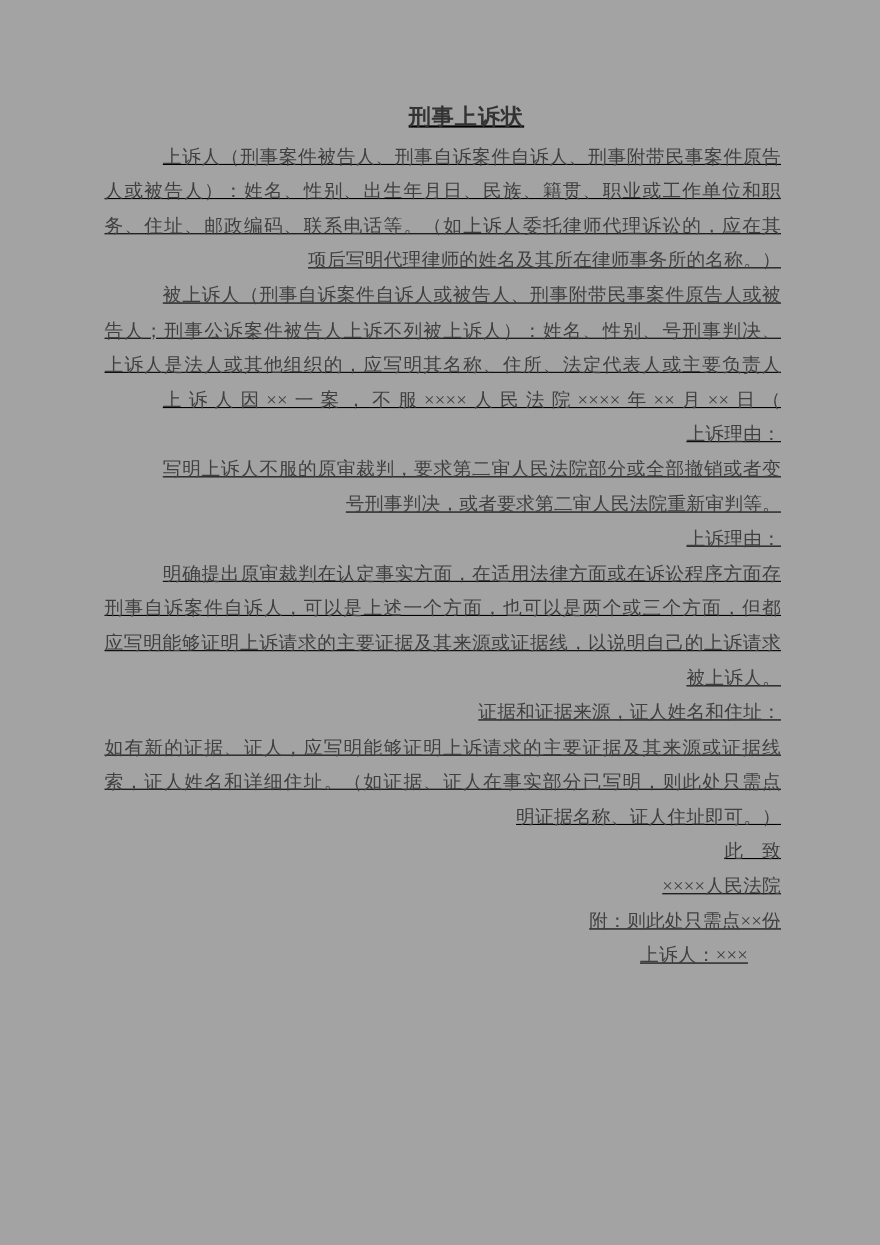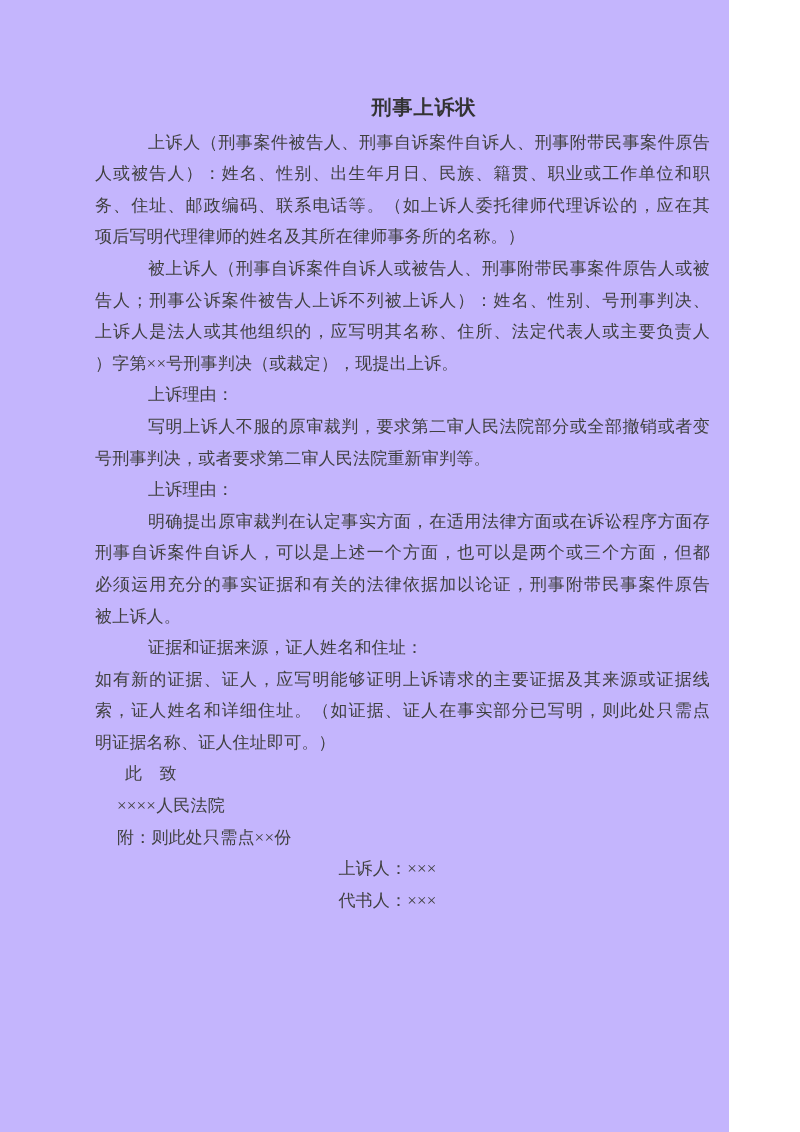--- a/index.html
+++ b/index.html
@@ -1,45 +1,47 @@
 <!DOCTYPE html>
 <html><head>
 <meta charset="utf-8">
 <style>
   html, body { margin: 0; padding: 0; background: #ffffff; }
   .page {
     position: relative;
-    width: 729px;
+    width: 800px;
     height: 1132px;
-    background: #c4b5fd;
+    background: #a3a3a3;
     overflow: hidden;
     font-family: "Liberation Serif", "DejaVu Serif", serif;
+    text-decoration: underline;
   }
   .content {
     margin-left: 95px;
     width: 615px;
     padding-top: 92px;
   }
   .line {
     height: 31.6px;
     line-height: 31.6px;
     font-size: 17px;
     letter-spacing: 0.2px;
     color: #404040;
     white-space: nowrap;
+    text-align: right;
   }
   .full {
     white-space: normal;
     text-align: justify;
     text-align-last: justify;
   }
   .ind    { text-indent: 53px; }
   .ind-sm { text-indent: 30px; }
   .ind-xs { text-indent: 22px; }
-  .sig    { text-align: center; padding-right: 30px; }
+  .sig    { text-align: right; padding-right: 30px; }
   .title-line {
     height: 31.6px;
     line-height: 31.6px;
     margin-bottom: 3px;
     font-size: 20px;
     font-weight: bold;
     color: #333333;
     text-align: center;
     padding-left: 43px;
     letter-spacing: 1px;
@@ -60,52 +62,51 @@
       <div class="line">项后写明代理律师的姓名及其所在律师事务所的名称。）</div>
     </section>
 
     <section>
       <div class="line full ind">被上诉人（刑事自诉案件自诉人或被告人、刑事附带民事案件原告人或被</div>
       <div class="line full">告人；刑事公诉案件被告人上诉不列被上诉人）：姓名、性别、号刑事判决、</div>
       <div class="line full">上诉人是法人或其他组织的，应写明其名称、住所、法定代表人或主要负责人</div>
     </section>
 
     <section>
-      <div class="line">）字第××号刑事判决（或裁定），现提出上诉。</div>
+      <div class="line full ind">上诉人因××一案，不服××××人民法院××××年××月××日（</div>
     </section>
 
     <div class="line ind">上诉理由：</div>
 
     <section>
       <div class="line full ind">写明上诉人不服的原审裁判，要求第二审人民法院部分或全部撤销或者变</div>
       <div class="line">号刑事判决，或者要求第二审人民法院重新审判等。</div>
     </section>
 
     <div class="line ind">上诉理由：</div>
 
     <section>
       <div class="line full ind">明确提出原审裁判在认定事实方面，在适用法律方面或在诉讼程序方面存</div>
       <div class="line full">刑事自诉案件自诉人，可以是上述一个方面，也可以是两个或三个方面，但都</div>
-      <div class="line full">必须运用充分的事实证据和有关的法律依据加以论证，刑事附带民事案件原告</div>
+      <div class="line full">应写明能够证明上诉请求的主要证据及其来源或证据线，以说明自己的上诉请求</div>
       <div class="line">被上诉人。</div>
     </section>
 
     <div class="line ind">证据和证据来源，证人姓名和住址：</div>
 
     <section>
       <div class="line full">如有新的证据、证人，应写明能够证明上诉请求的主要证据及其来源或证据线</div>
       <div class="line full">索，证人姓名和详细住址。（如证据、证人在事实部分已写明，则此处只需点</div>
       <div class="line">明证据名称、证人住址即可。）</div>
     </section>
 
     <section>
       <div class="line ind-sm">此　致</div>
       <div class="line ind-xs">××××人民法院</div>
       <div class="line ind-xs">附：则此处只需点××份</div>
     </section>
 
     <section>
       <div class="line sig">上诉人：×××</div>
-      <div class="line sig">代书人：×××</div>
     </section>
 
   </div>
 </div>
 
 </body></html>

